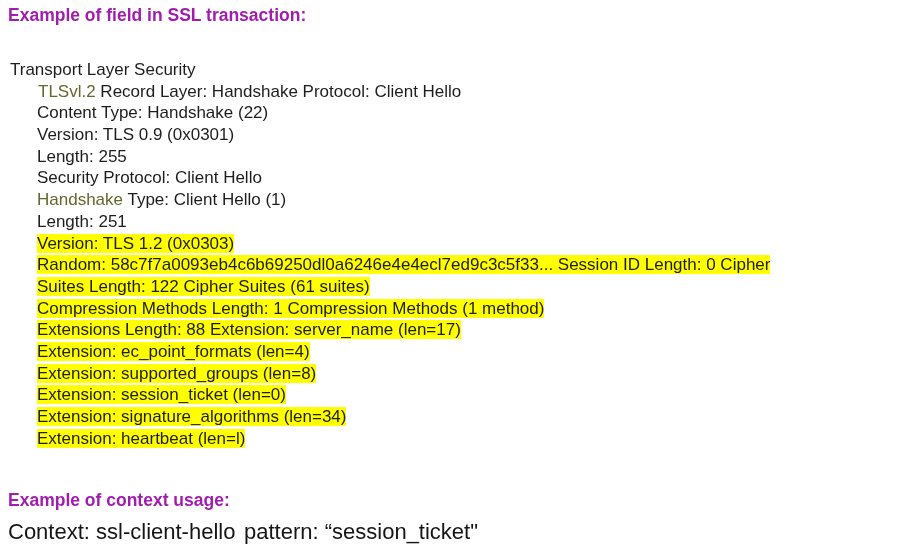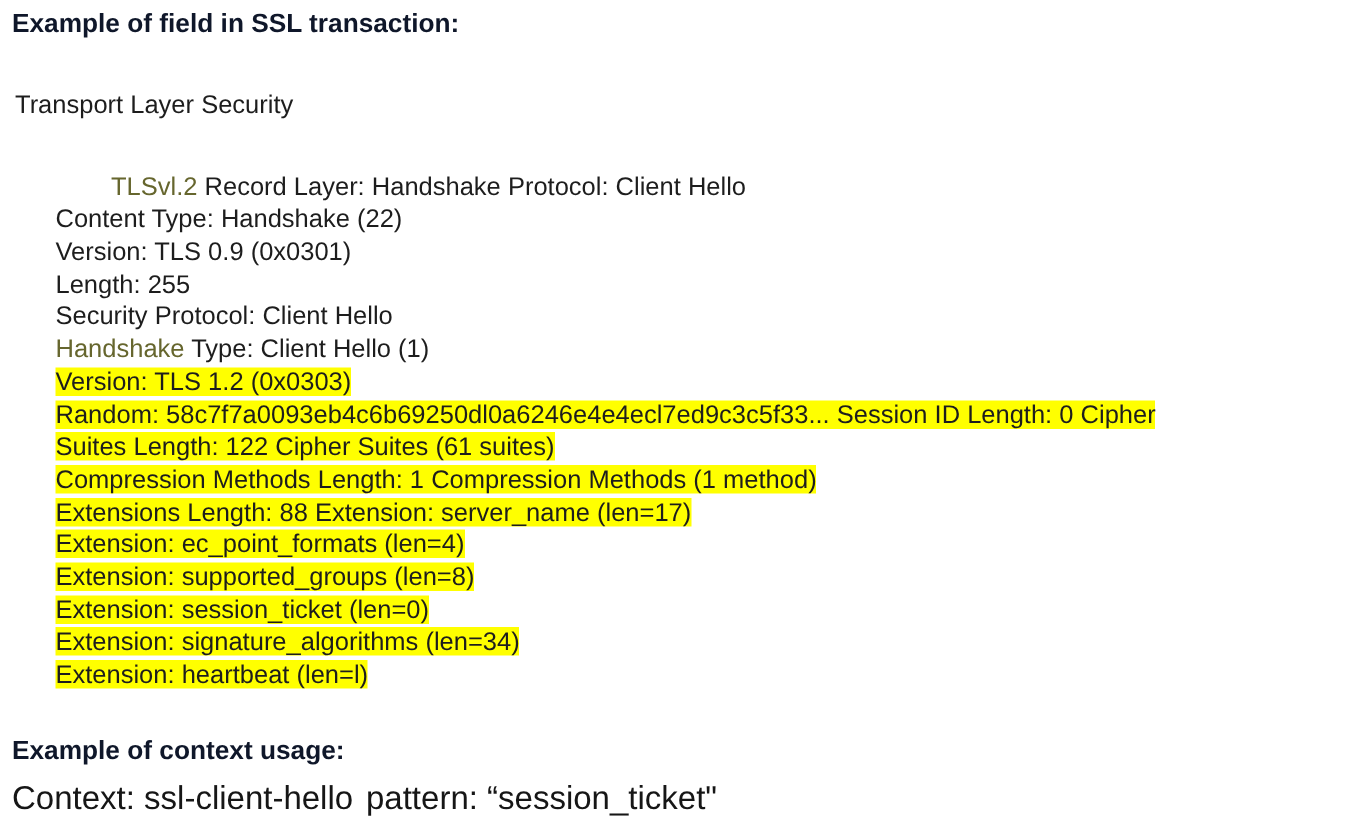--- a/index.html
+++ b/index.html
@@ -13,38 +13,38 @@
     position: relative;
     overflow: hidden;
     font-family: "Liberation Sans", sans-serif;
     color: var(--text-color, #1d1d1d);
   }
   .heading {
     position: absolute;
     left: 8px;
     font-weight: bold;
     font-size: 17.5px;
-    color: #0f172a;
+    color: #a21caf;
     white-space: nowrap;
   }
   #heading-top { top: 5px; }
   #heading-bottom { top: 490px; }
 
   #tls-tree {
     position: absolute;
     top: 59px;
     left: 0;
     width: 835px;
     font-size: 17px;
     line-height: 21.7px;
     white-space: nowrap;
   }
   #tls-tree .line { height: 21.7px; }
   #tls-tree .indent-0 { padding-left: 10px; }
-  #tls-tree .indent-1 { padding-left: 74px; margin-top: 33px; }
+  #tls-tree .indent-1 { padding-left: 38px; }
   #tls-tree .indent-2 { padding-left: 37px; }
   .olive { color: var(--olive-color, #66662e); }
   .hl { background: var(--highlight-color, #ffff00); }
 
   #context-line {
     position: absolute;
     top: 519px;
     left: 8px;
     font-size: 22px;
     white-space: nowrap;
@@ -61,20 +61,21 @@
 <div id="heading-top" class="heading">Example of field in SSL transaction:</div>
 
 <div id="tls-tree">
     <div class="line indent-0"><span><span>Transport Layer Security</span></span></div>
     <div class="line indent-1"><span><span class="olive">TLSvl.2</span><span> Record Layer: Handshake Protocol: Client Hello</span></span></div>
     <div class="line indent-2"><span><span>Content Type: Handshake (22)</span></span></div>
     <div class="line indent-2"><span><span>Version: TLS 0.9 (0x0301)</span></span></div>
     <div class="line indent-2"><span><span>Length: 255</span></span></div>
     <div class="line indent-2"><span><span>Security Protocol: Client Hello</span></span></div>
     <div class="line indent-2"><span><span class="olive">Handshake</span><span> Type: Client Hello (1)</span></span></div>
+    <div class="line indent-2"><span><span>Length: 251</span></span></div>
     <div class="line indent-2"><span class="hl"><span>Version: TLS 1.2 (0x0303)</span></span></div>
     <div class="line indent-2"><span class="hl"><span>Random: 58c7f7a0093eb4c6b69250dl0a6246e4e4ecl7ed9c3c5f33... Session ID Length: 0 Cipher</span></span></div>
     <div class="line indent-2"><span class="hl"><span>Suites Length: 122 Cipher Suites (61 suites)</span></span></div>
     <div class="line indent-2"><span class="hl"><span>Compression Methods Length: 1 Compression Methods (1 method)</span></span></div>
     <div class="line indent-2"><span class="hl"><span>Extensions Length: 88 Extension: server_name (len=17)</span></span></div>
     <div class="line indent-2"><span class="hl"><span>Extension: ec_point_formats (len=4)</span></span></div>
     <div class="line indent-2"><span class="hl"><span>Extension: supported_groups (len=8)</span></span></div>
     <div class="line indent-2"><span class="hl"><span>Extension: session_ticket (len=0)</span></span></div>
     <div class="line indent-2"><span class="hl"><span>Extension: signature_algorithms (len=34)</span></span></div>
     <div class="line indent-2"><span class="hl"><span>Extension: heartbeat (len=l)</span></span></div>

